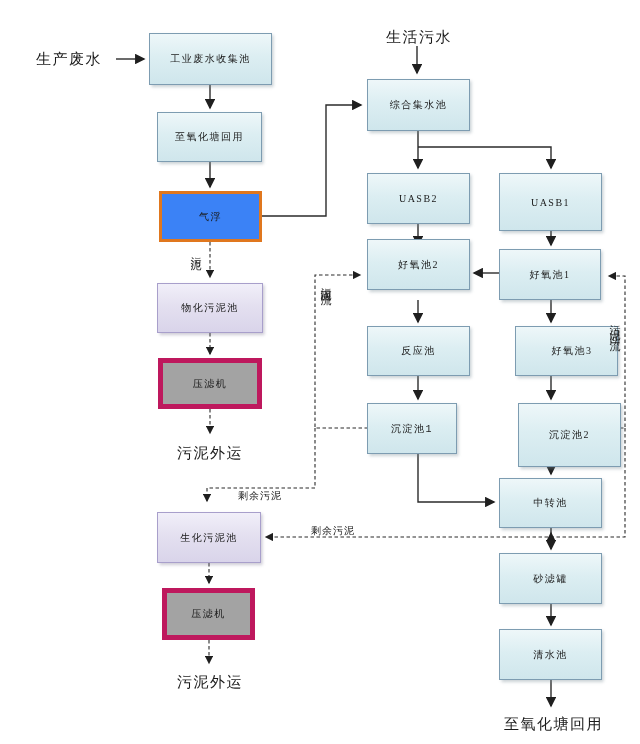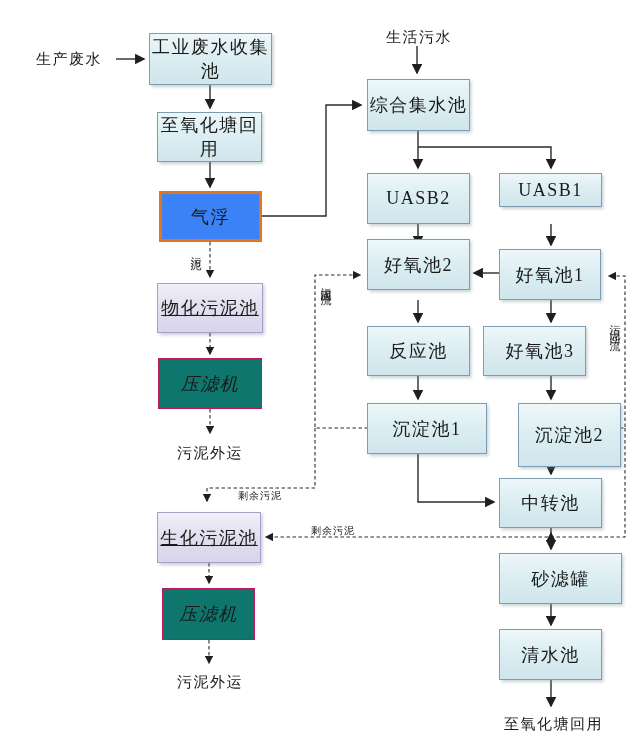--- a/index.html
+++ b/index.html
@@ -3,35 +3,34 @@
 <meta charset="utf-8">
 <style>
   html,body{margin:0;padding:0;background:#ffffff;}
   #canvas{
     position:relative;width:640px;height:744px;background:#ffffff;overflow:hidden;
     font-family:"Liberation Serif","DejaVu Serif",serif;color:#1a1a1a;
   }
   #wires{position:absolute;left:0;top:0;width:640px;height:744px;}
   .node{
     position:absolute;display:flex;align-items:center;justify-content:center;
-    font-size:18px;letter-spacing:1.5px;box-sizing:border-box;text-align:center;
+    font-size:10px;letter-spacing:1.5px;box-sizing:border-box;text-align:center;
   }
   .node.blue{
     background:linear-gradient(180deg,#eef7f9 0%,#dceef2 45%,#cfe6ec 100%);
     border:1px solid #7d9cb1;
     box-shadow:1.5px 2px 3px rgba(120,140,150,.4);
   }
   .node.purple{
     background:linear-gradient(180deg,#f1eff9 0%,#e4e0f0 45%,#d9d4ea 100%);
     border:1px solid #a89fcb;
     box-shadow:1.5px 2px 3px rgba(130,125,150,.4);
-    text-decoration:underline;
   }
   .node.orange{background:#3b82f6;border:3px solid #e0771e;}
-  .node.green{background:#0f766e;border:1px solid #be185d;font-style:italic;}
+  .node.green{background:#a3a3a3;border:5px solid #be185d;}
   .flabel{position:absolute;font-size:15px;letter-spacing:1.5px;white-space:nowrap;}
   .flabel.small{font-size:10px;letter-spacing:1px;}
   .vlabel{
     position:absolute;writing-mode:vertical-rl;text-orientation:upright;
     font-size:11px;letter-spacing:3px;white-space:nowrap;line-height:1;
   }
 </style>
 </head>
 <body>
 
@@ -81,29 +80,29 @@
   <div class="node blue" style="left:149px;top:33px;width:123px;height:52px;">工业废水收集池</div>
   <div class="node blue" style="left:157px;top:112px;width:105px;height:50px;">至氧化塘回用</div>
   <div class="node orange" style="left:159px;top:191px;width:103px;height:51px;">气浮</div>
   <div class="node purple" style="left:157px;top:283px;width:106px;height:50px;">物化污泥池</div>
   <div class="node green" style="left:158px;top:358px;width:104px;height:51px;">压滤机</div>
   <div class="node purple" style="left:157px;top:512px;width:104px;height:51px;">生化污泥池</div>
   <div class="node green" style="left:162px;top:588px;width:93px;height:52px;">压滤机</div>
 
   <div class="node blue" style="left:367px;top:79px;width:103px;height:52px;">综合集水池</div>
   <div class="node blue" style="left:367px;top:173px;width:103px;height:51px;">UASB2</div>
-  <div class="node blue" style="left:499px;top:173px;width:103px;height:34px;">UASB1</div>
+  <div class="node blue" style="left:499px;top:173px;width:103px;height:58px;">UASB1</div>
   <div class="node blue" style="left:367px;top:239px;width:103px;height:51px;">好氧池2</div>
   <div class="node blue" style="left:499px;top:249px;width:102px;height:51px;">好氧池1</div>
   <div class="node blue" style="left:367px;top:326px;width:103px;height:50px;">反应池</div>
-  <div class="node blue" style="left:483px;top:326px;width:103px;height:50px;padding-left:11px;">好氧池3</div>
-  <div class="node blue" style="left:367px;top:403px;width:120px;height:51px;">沉淀池1</div>
+  <div class="node blue" style="left:515px;top:326px;width:103px;height:50px;padding-left:11px;">好氧池3</div>
+  <div class="node blue" style="left:367px;top:403px;width:90px;height:51px;font-family:Liberation Mono, monospace;">沉淀池1</div>
   <div class="node blue" style="left:518px;top:403px;width:103px;height:64px;">沉淀池2</div>
   <div class="node blue" style="left:499px;top:478px;width:103px;height:50px;">中转池</div>
-  <div class="node blue" style="left:499px;top:553px;width:123px;height:51px;">砂滤罐</div>
+  <div class="node blue" style="left:499px;top:553px;width:103px;height:51px;">砂滤罐</div>
   <div class="node blue" style="left:499px;top:629px;width:103px;height:51px;">清水池</div>
 
   <div class="flabel" style="left:36px;top:50px;">生产废水</div>
   <div class="flabel" style="left:386px;top:28px;">生活污水</div>
   <div class="vlabel" style="left:190px;top:248px;">污泥</div>
   <div class="flabel" style="left:177px;top:444px;">污泥外运</div>
   <div class="vlabel" style="left:320px;top:279px;letter-spacing:2px;">污泥回流</div>
   <div class="vlabel" style="left:609px;top:316px;letter-spacing:5px;">污泥回流</div>
   <div class="flabel small" style="left:238px;top:489px;">剩余污泥</div>
   <div class="flabel small" style="left:311px;top:524px;">剩余污泥</div>

